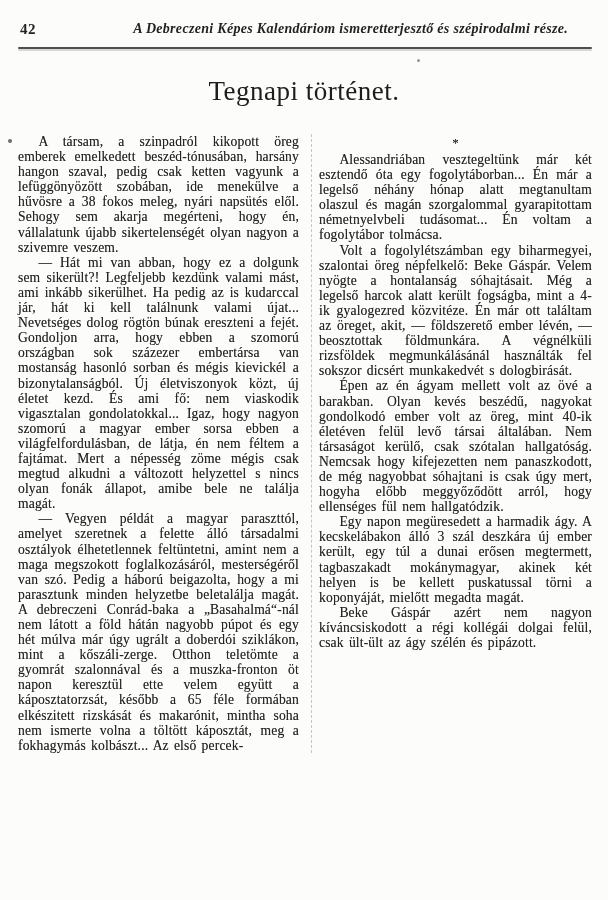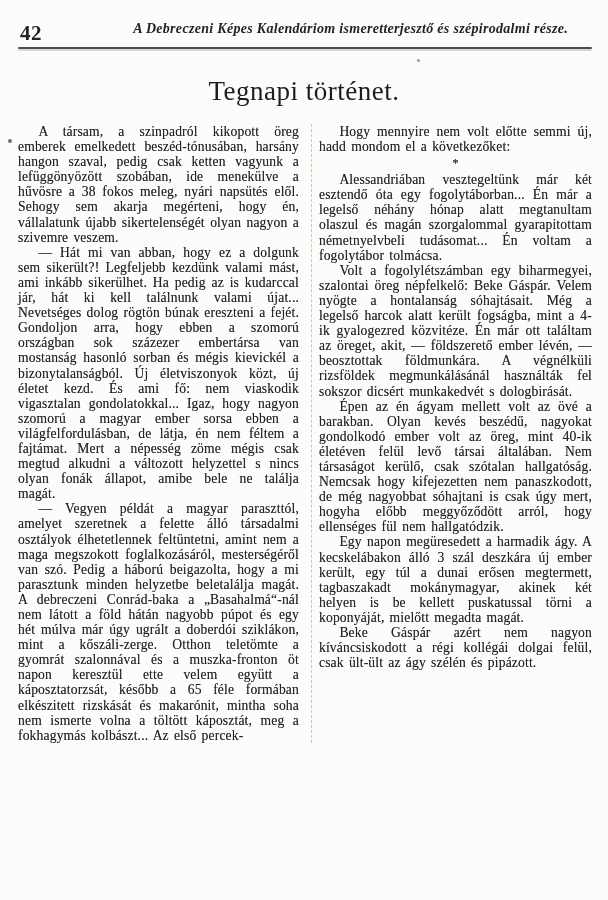--- a/index.html
+++ b/index.html
@@ -15,21 +15,21 @@
   }
   
   .header{
     position:relative;
     padding-top:21px;
     height:22px;
   }
   .page-number{
     position:absolute;
     left:20px;top:21px;
-    font-size:21px;
+    font-size:15px;
     font-weight:bold;
     letter-spacing:.5px;
   }
   .running-title{
     text-align:right;
     font-style:italic;
     font-weight:bold;
     font-size:14px;
     letter-spacing:.3px;
     padding:0 40px;
@@ -41,21 +41,21 @@
     margin:4px 16px 0 18px;
     box-shadow:0 2px 0 rgba(90,90,90,.22);
     border-radius:1px;
   }
   
   .article-title{
     text-align:center;
     font-size:27px;
     font-weight:normal;
     letter-spacing:.5px;
-    margin:27px 0 17px 0;
+    margin:27px 0 27px 0;
     color:#1d1d1d;
   }
   
   .columns{
     display:flex;
     gap:20px;
     padding:0 16px 0 18px;
   }
   .column{
     width:282px;
@@ -113,21 +113,20 @@
 
   <div class="columns">
 
     <div class="column left">
       <p class="para">A társam, a szinpadról kikopott öreg emberek emelkedett beszéd-tónusában, harsány hangon szaval, pedig csak ketten vagyunk a lefüggönyözött szobában, ide menekülve a hűvösre a 38 fokos meleg, nyári napsütés elől. Sehogy sem akarja megérteni, hogy én, vállalatunk újabb sikertelenségét olyan nagyon a szivemre veszem.</p>
       <p class="para">— Hát mi van abban, hogy ez a dolgunk sem sikerült?! Legfeljebb kezdünk valami mást, ami inkább sikerülhet. Ha pedig az is kudarccal jár, hát ki kell találnunk valami újat... Nevetséges dolog rögtön búnak ereszteni a fejét. Gondoljon arra, hogy ebben a szomorú országban sok százezer embertársa van mostanság hasonló sorban és mégis kievickél a bizonytalanságból. Új életviszonyok közt, új életet kezd. És ami fő: nem viaskodik vigasztalan gondolatokkal... Igaz, hogy nagyon szomorú a magyar ember sorsa ebben a világfelfordulásban, de látja, én nem féltem a fajtámat. Mert a népesség zöme mégis csak megtud alkudni a változott helyzettel s nincs olyan fonák állapot, amibe bele ne találja magát.</p>
       <p class="para">— Vegyen példát a magyar paraszttól, amelyet szeretnek a felette álló társadalmi osztályok élhetetlennek feltüntetni, amint nem a maga megszokott foglalkozásáról, mesterségéről van szó. Pedig a háború beigazolta, hogy a mi parasztunk minden helyzetbe beletalálja magát. A debreczeni Conrád-baka a „Basahalmá“-nál nem látott a föld hátán nagyobb púpot és egy hét múlva már úgy ugrált a doberdói sziklákon, mint a kőszáli-zerge. Otthon teletömte a gyomrát szalonnával és a muszka-fronton öt napon keresztül ette velem együtt a káposztatorzsát, később a 65 féle formában elkészitett rizskását és makarónit, mintha soha nem ismerte volna a töltött káposztát, meg a fokhagymás kolbászt... Az első percek-</p>
     </div>
 
     <div class="column right">
-      <p class="para">Hogy mennyire nem volt előtte semmi új, hadd mondom el a következőket:</p>
       <p class="para star-separator">*</p>
       <p class="para">Alessandriában vesztegeltünk már két esztendő óta egy fogolytáborban... Én már a legelső néhány hónap alatt megtanultam olaszul és magán szorgalommal gyarapitottam németnyelvbeli tudásomat... Én voltam a fogolytábor tolmácsa.</p>
       <p class="para">Volt a fogolylétszámban egy biharmegyei, szalontai öreg népfelkelő: Beke Gáspár. Velem nyögte a hontalanság sóhajtásait. Még a legelső harcok alatt került fogságba, mint a 4-ik gyalogezred közvitéze. Én már ott találtam az öreget, akit, — földszerető ember lévén, — beosztottak földmunkára. A végnélküli rizsföldek megmunkálásánál használták fel sokszor dicsért munkakedvét s dologbirását.</p>
       <p class="para">Épen az én ágyam mellett volt az övé a barakban. Olyan kevés beszédű, nagyokat gondolkodó ember volt az öreg, mint 40-ik életéven felül levő társai általában. Nem társaságot kerülő, csak szótalan hallgatóság. Nemcsak hogy kifejezetten nem panaszkodott, de még nagyobbat sóhajtani is csak úgy mert, hogyha előbb meggyőződött arról, hogy ellenséges fül nem hallgatódzik.</p>
       <p class="para">Egy napon megüresedett a harmadik ágy. A kecskelábakon álló 3 szál deszkára új ember került, egy túl a dunai erősen megtermett, tagbaszakadt mokánymagyar, akinek két helyen is be kellett puskatussal törni a koponyáját, mielőtt megadta magát.</p>
       <p class="para">Beke Gáspár azért nem nagyon kíváncsiskodott a régi kollégái dolgai felül, csak ült-ült az ágy szélén és pipázott.</p>
     </div>
 
   </div>
 </div>

